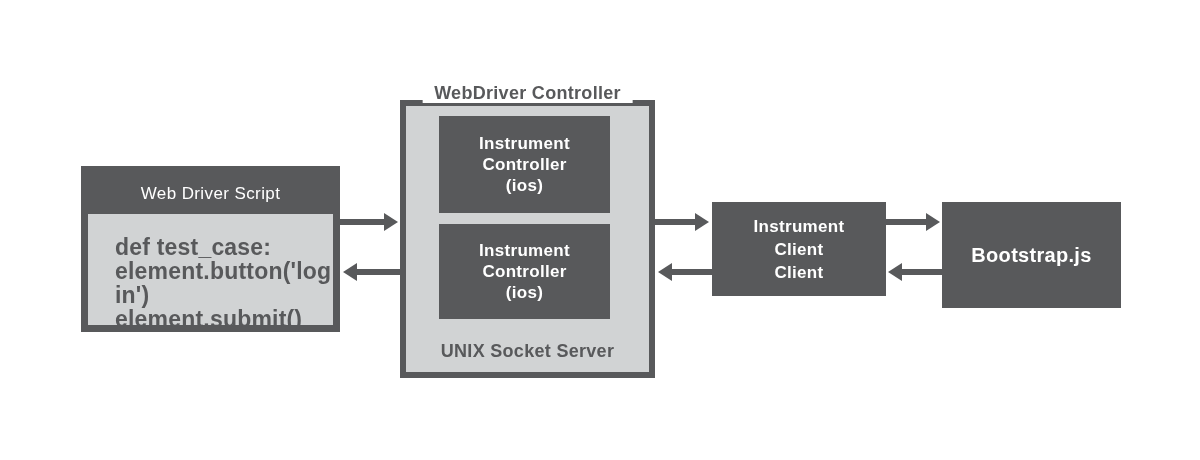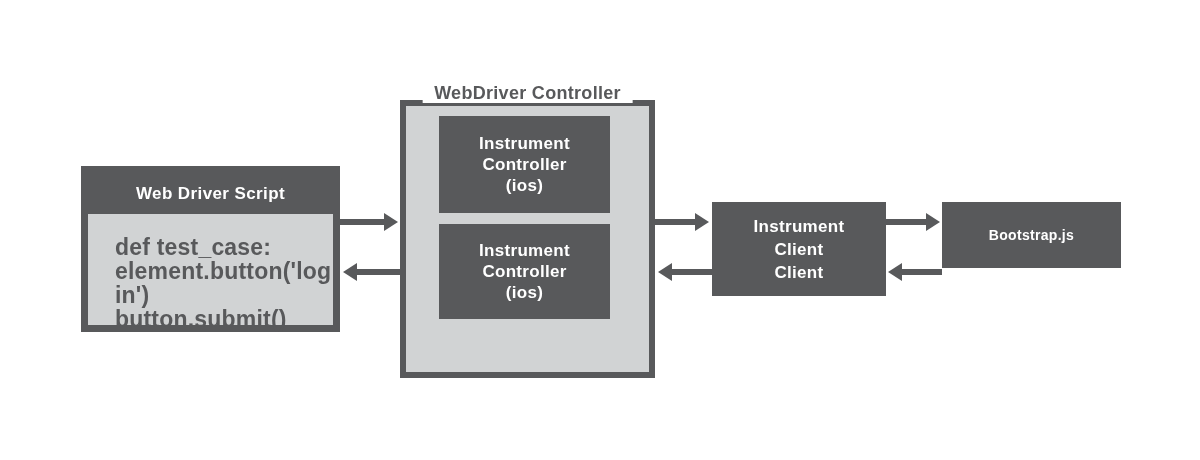--- a/index.html
+++ b/index.html
@@ -25,21 +25,21 @@
     left: 81px; top: 166px;
     width: 259px; height: 166px;
     background: var(--light);
     border: 7px solid var(--dark);
   }
   .script-header {
     height: 41px;
     background: var(--dark);
     display: flex; align-items: center; justify-content: center;
     color: #fff;
-    font-size: 17px; font-weight: 700; letter-spacing: 0.4px;
+    font-size: 17px; font-weight: 400; letter-spacing: 0.4px;
   }
   .script-code {
     padding: 21px 8px 0 27px;
     color: var(--dark);
     font-size: 23px; font-weight: 700; letter-spacing: 0.2px;
     line-height: 24px;
   }
 
   
   .controller {
@@ -88,21 +88,21 @@
     position: absolute;
     background: var(--dark);
     color: #fff;
     display: flex; flex-direction: column;
     align-items: center; justify-content: center;
     text-align: center;
     font-size: 17px; font-weight: 700; letter-spacing: 0.3px;
     line-height: 23px;
   }
   .command-client { left: 712px; top: 202px; width: 174px; height: 94px; }
-  .bootstrap-box  { left: 942px; top: 202px; width: 179px; height: 66px; font-size: 14px; }
+  .bootstrap-box  { left: 942px; top: 202px; width: 179px; height: 106px; font-size: 20px; }
 
   
   .arrow {
     position: absolute;
     height: 6px;
     background: var(--dark);
   }
   .arrow.right::after {
     content: '';
     position: absolute;
@@ -133,21 +133,21 @@
 
 <div class="canvas">
 
   <div class="script-box">
     <div class="script-header">
       <span>Web Driver Script</span>
     </div>
     <div class="script-code">
       <div>def test_case:</div>
       <div>element.button('log in')</div>
-      <div>button.submit()</div>
+      <div>element.submit()</div>
     </div>
   </div>
 
   <div class="arrow right a1"></div>
   <div class="arrow left a2"></div>
 
   <div class="controller">
     <div class="controller-title">WebDriver Controller</div>
 
     <div class="instrument-box first">
@@ -155,20 +155,21 @@
       <span>Controller</span>
       <span>(ios)</span>
     </div>
 
     <div class="instrument-box second">
       <span>Instrument</span>
       <span>Controller</span>
       <span>(ios)</span>
     </div>
 
+    <div class="controller-footer">UNIX Socket Server</div>
   </div>
 
   <div class="arrow right a3"></div>
   <div class="arrow left a4"></div>
 
   <div class="solid-box command-client">
     <span>Instrument</span>
     <span>Client</span>
     <span>Client</span>
   </div>

